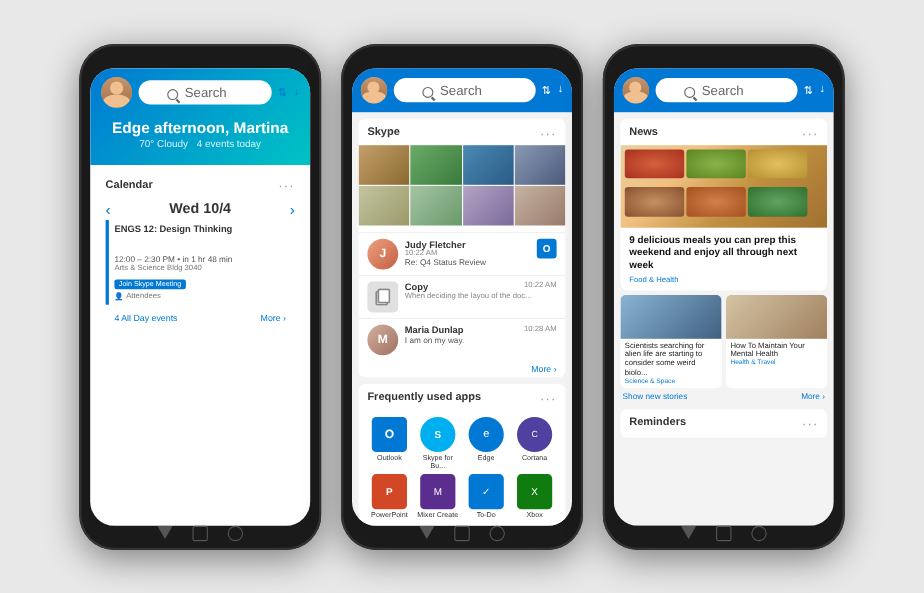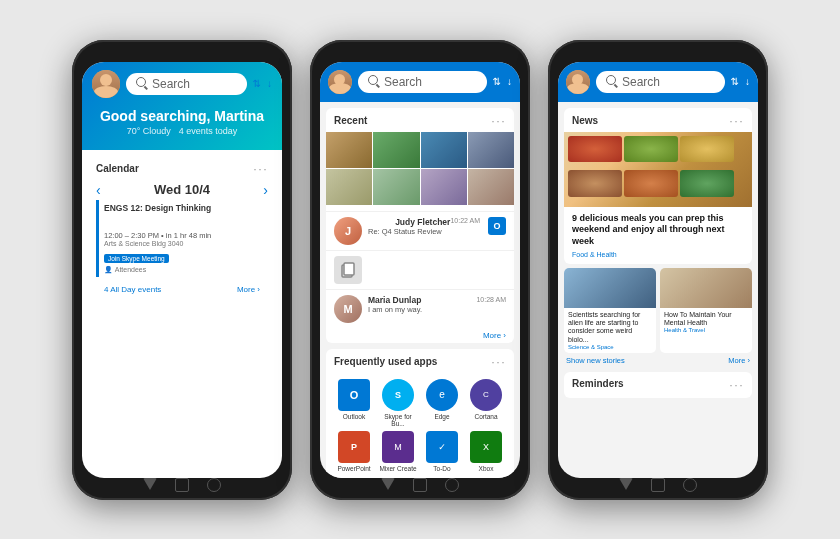--- a/index.html
+++ b/index.html
@@ -61,24 +61,24 @@
       border: none;
       border-left: 7px solid transparent;
       border-right: 7px solid transparent;
       border-top: 12px solid #555;
       background: transparent;
     }
 
     
     .search-bar {
       display: flex;
-      align-items: flex-start;
+      align-items: flex-end;
       background: #fff;
       border-radius: 20px;
-      padding: 4px 10px;
+      padding: 4px 26px;
       gap: 6px;
       flex: 1;
     }
     .search-bar-text { font-size: 12px; color: #666; flex: 1; }
 
     
     .p1-header {
       background: linear-gradient(135deg, #0078d4 0%, #00c4c4 100%);
       padding: 8px 10px 14px;
     }
@@ -300,21 +300,21 @@
         <div class="p1-avatar">
           <div class="p1-avatar-img"></div>
         </div>
         <div class="search-bar">
           <span class="icon-search"></span>
           <span class="search-bar-text">Search</span>
         </div>
         <span class="icon-sort">⇅</span>
         <span class="icon-sort">↓</span>
       </div>
-      <div class="p1-greeting">Good searching, Martina</div>
+      <div class="p1-greeting">Edge afternoon, Martina</div>
       <div class="p1-subtext">
         <span>70° Cloudy</span>
         <span>4 events today</span>
       </div>
     </div>
 
     <div class="p1-card">
       <div class="p1-card-header">
         <span class="p1-card-title">Calendar</span>
         <span class="dots">···</span>
@@ -367,52 +367,59 @@
         <div class="search-bar">
           <span class="icon-search"></span>
           <span class="search-bar-text">Search</span>
         </div>
         <span class="icon-sort" style="color:#fff">⇅</span>
         <span class="icon-sort" style="color:#fff">↓</span>
       </div>
 
       <div class="section-card">
         <div class="section-header">
-          <span class="section-title">Recent</span>
+          <span class="section-title">Skype</span>
           <span class="dots">···</span>
         </div>
         <div class="photo-grid">
           <div class="photo-cell"></div>
           <div class="photo-cell"></div>
           <div class="photo-cell"></div>
           <div class="photo-cell"></div>
           <div class="photo-cell"></div>
           <div class="photo-cell"></div>
           <div class="photo-cell"></div>
           <div class="photo-cell"></div>
         </div>
 
         <div class="email-item">
           <div class="email-avatar judy-avatar" style="width:28px;height:28px;border-radius:50%;background:linear-gradient(135deg,#f0a080,#c06040);display:flex;align-items:center;justify-content:center;font-size:11px;color:#fff;font-weight:700;">J</div>
           <div class="email-content">
-            <div style="display:flex;justify-content:flex-end;">
+            <div style="display:flex;justify-content:flex-end;flex-direction:column;">
               <span class="email-sender">Judy Fletcher</span>
               <span class="email-time">10:22 AM</span>
             </div>
             <div class="email-subject">Re: Q4 Status Review</div>
           </div>
           <div style="width:18px;height:18px;background:#0078d4;border-radius:3px;display:flex;align-items:center;justify-content:center;color:#fff;font-size:9px;font-weight:700;flex-shrink:0;margin-left:2px;">O</div>
         </div>
 
         <div class="email-item">
           <div style="width:28px;height:28px;border-radius:4px;background:#e0e0e0;display:flex;align-items:center;justify-content:center;flex-shrink:0;">
             <svg width="14" height="16" viewBox="0 0 14 16">
                 <rect x="1" y="3" width="10" height="12" rx="1" fill="none" stroke="#888" stroke-width="1.5"></rect>
                 <rect x="3" y="1" width="10" height="12" rx="1" fill="#fff" stroke="#888" stroke-width="1.5"></rect>
               </svg>
+          </div>
+          <div class="email-content">
+            <div style="display:flex;justify-content:space-between;">
+              <span class="email-sender">Copy</span>
+              <span class="email-time">10:22 AM</span>
+            </div>
+            <div class="email-preview">When deciding the layou of the doc...</div>
           </div>
         </div>
 
         <div class="email-item">
           <div style="width:28px;height:28px;border-radius:50%;background:linear-gradient(135deg,#d4b0a0,#a07060);display:flex;align-items:center;justify-content:center;font-size:11px;color:#fff;font-weight:700;flex-shrink:0;">M</div>
           <div class="email-content">
             <div style="display:flex;justify-content:space-between;align-items:center;">
               <span class="email-sender">Maria Dunlap</span>
               <span class="email-time">10:28 AM</span>
             </div>

